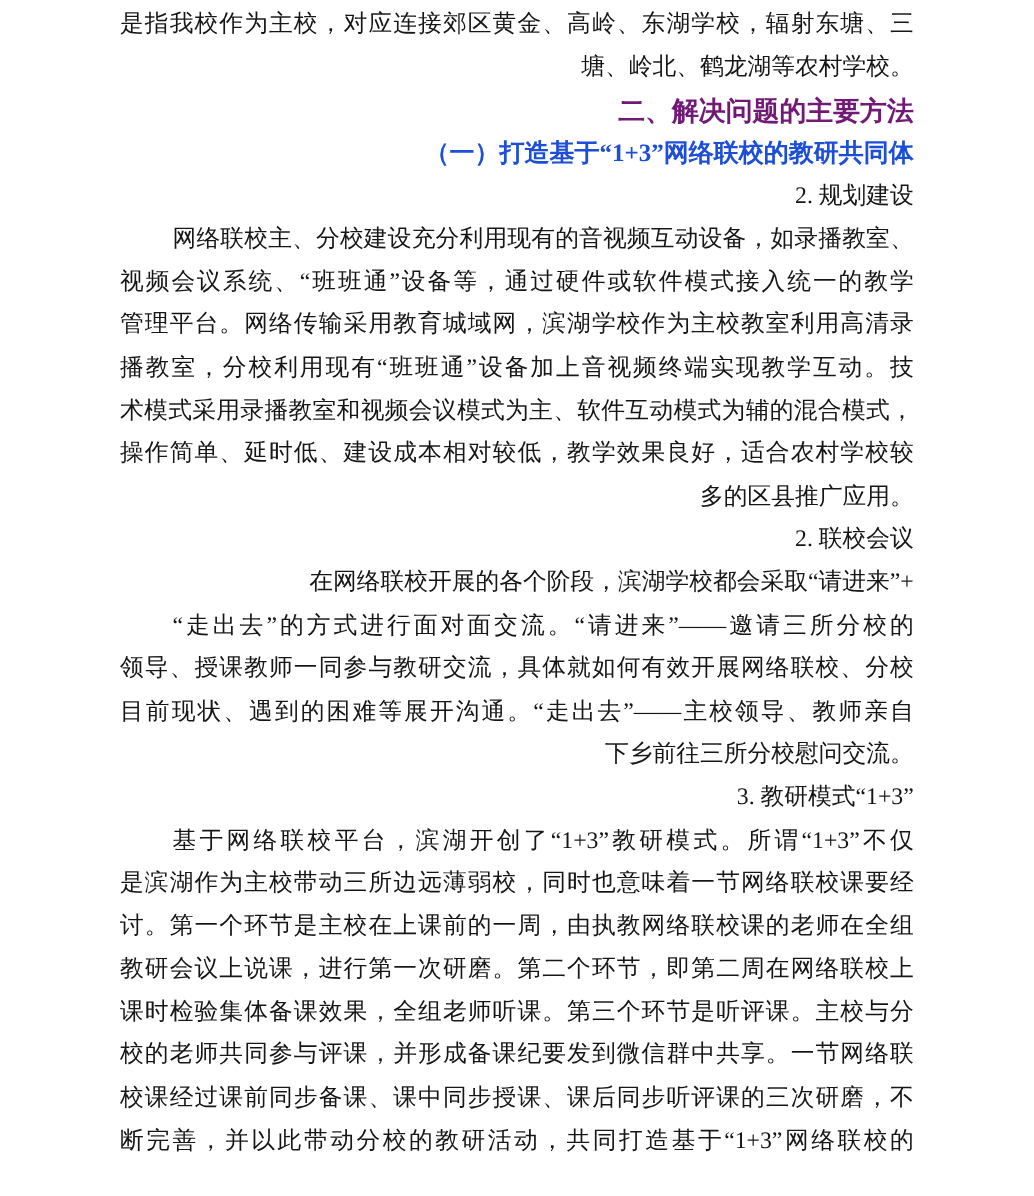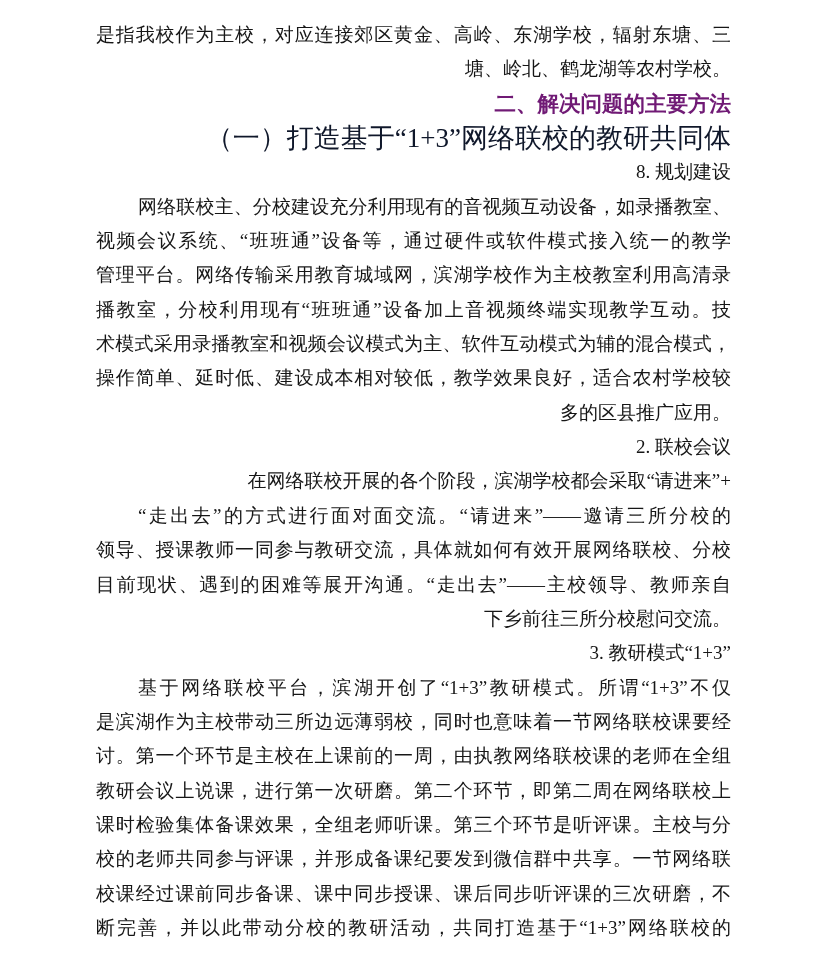--- a/index.html
+++ b/index.html
@@ -7,21 +7,21 @@
     padding: 0;
     width: 827px;
     height: 957px;
     background: #ffffff;
     overflow: hidden;
   }
   .page {
     box-sizing: border-box;
     width: 827px;
     height: 957px;
-    padding: 18px 96px 0 96px;
+    padding: 3px 96px 0 96px;
     background: #ffffff;
   }
   .doc-line {
     height: 34.35px;
     line-height: 34.35px;
     overflow: hidden;
     color: #161616;
     font-family: "Liberation Serif", serif;
     font-size: 19px;
     text-align: right;
@@ -37,35 +37,35 @@
     text-indent: 42px;
   }
   .doc-line.h1 {
     font-family: "Liberation Sans", sans-serif;
     font-weight: bold;
     font-size: 21.5px;
     color: #701a75;
   }
   .doc-line.h2 {
     font-family: "Liberation Serif", serif;
-    font-weight: normal;
-    font-size: 27px;
-    color: #0f172a;
+    font-weight: bold;
+    font-size: 20px;
+    color: #1d4ed8;
   }
 </style>
 </head>
 <body>
 
 <div class="page">
   <div id="doc-body">
       <div class="doc-line fill">是指我校作为主校，对应连接郊区黄金、高岭、东湖学校，辐射东塘、三</div>
       <div class="doc-line">塘、岭北、鹤龙湖等农村学校。</div>
       <div class="doc-line h1 indent">二、解决问题的主要方法</div>
       <div class="doc-line h2 indent">（一）打造基于“1+3”网络联校的教研共同体</div>
-      <div class="doc-line indent">8. 规划建设</div>
+      <div class="doc-line indent">2. 规划建设</div>
       <div class="doc-line indent fill">网络联校主、分校建设充分利用现有的音视频互动设备，如录播教室、</div>
       <div class="doc-line fill">视频会议系统、“班班通”设备等，通过硬件或软件模式接入统一的教学</div>
       <div class="doc-line fill">管理平台。网络传输采用教育城域网，滨湖学校作为主校教室利用高清录</div>
       <div class="doc-line fill">播教室，分校利用现有“班班通”设备加上音视频终端实现教学互动。技</div>
       <div class="doc-line fill">术模式采用录播教室和视频会议模式为主、软件互动模式为辅的混合模式，</div>
       <div class="doc-line fill">操作简单、延时低、建设成本相对较低，教学效果良好，适合农村学校较</div>
       <div class="doc-line">多的区县推广应用。</div>
       <div class="doc-line indent">2. 联校会议</div>
       <div class="doc-line indent">在网络联校开展的各个阶段，滨湖学校都会采取“请进来”+</div>
       <div class="doc-line indent fill">“走出去”的方式进行面对面交流。“请进来”——邀请三所分校的</div>

